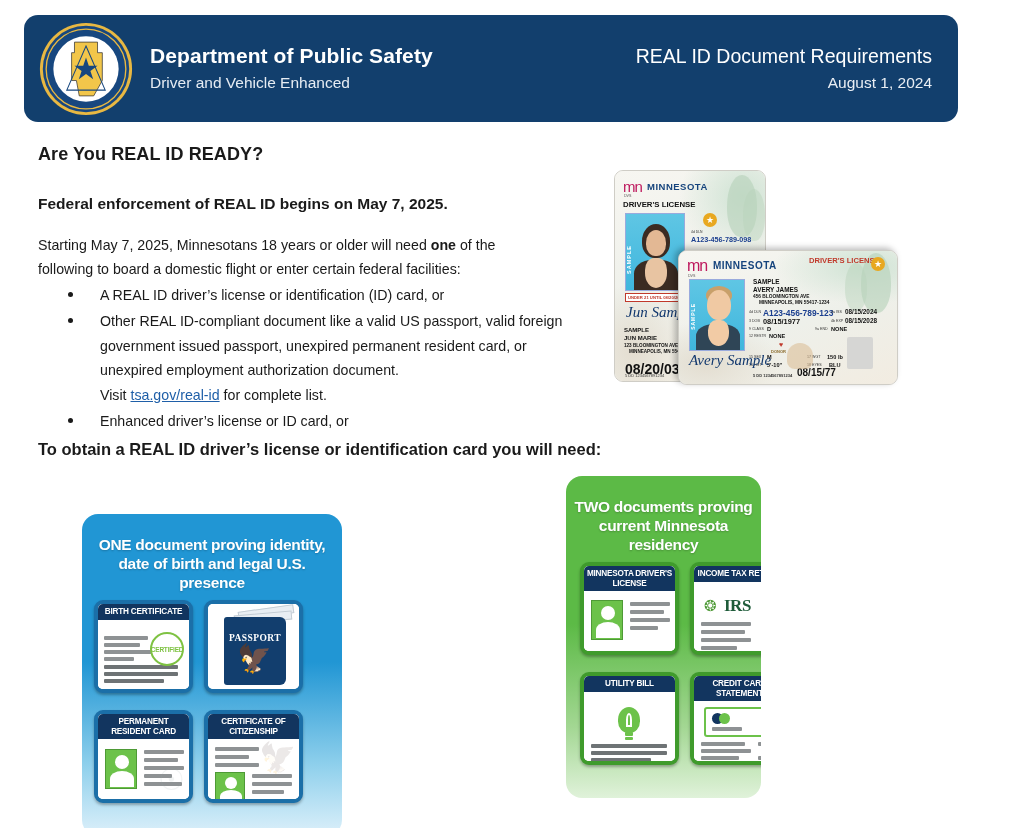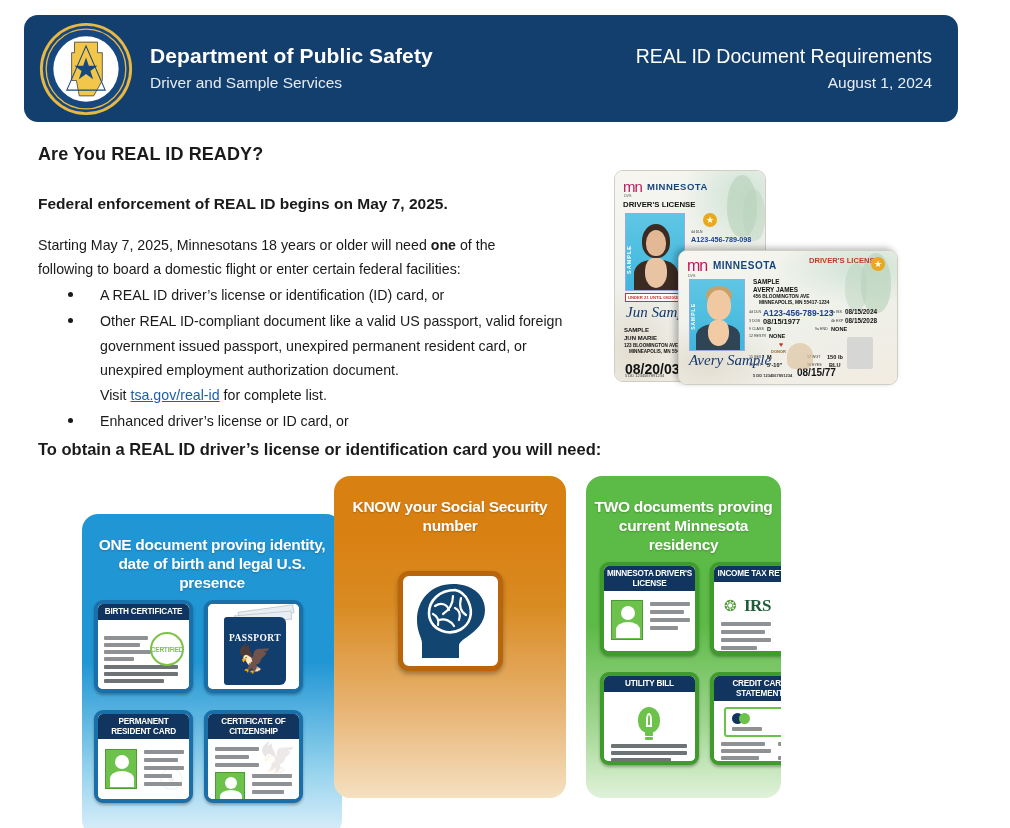--- a/index.html
+++ b/index.html
@@ -139,21 +139,21 @@
   .panel {
     position: absolute;
     top: 476px; height: 322px;
     border-radius: 16px;
     overflow: hidden;
   }
   .panel-blue  { left: 82px;  width: 260px;
     background: linear-gradient(#2196d4 0%, #2196d4 46%, #8fd0ec 78%, #ddf0fa 100%); margin-top: 38px; }
   .panel-orange{ left: 334px; width: 232px;
     background: linear-gradient(#d98012 0%, #d98012 18%, #d98b22 40%, #e7b372 72%, #f5e0c1 100%); }
-  .panel-green { left: 586px; width: 195px;
+  .panel-green { left: 566px; width: 195px;
     background: linear-gradient(#5cba46 0%, #5cba46 46%, #a3d793 78%, #e0f2da 100%); }
 
   .panel-title {
     position: absolute; left: 0; right: 0; top: 16px;
     text-align: center; color: #ffffff;
     font-weight: bold; font-size: 15.5px; line-height: 1.22;
     letter-spacing: -.3px;
     text-shadow: 0 1px 2px rgba(0,0,0,.22);
     padding: 0 8px;
     font-stretch: condensed;
@@ -246,21 +246,21 @@
           <textPath href="#arcBot" startOffset="50%" text-anchor="middle">STATE OF MINNESOTA</textPath>
         </text>
         <path d="M38 22 L62 22 L62 33 L67 33 L67 62 L58 78 L43 78 L40 62 L35 62 L35 33 L38 33 Z" fill="#f2c64a" stroke="#3a3a3a" stroke-width="0.8"></path>
         <path d="M50 26 L70 72 L30 72 Z" fill="none" stroke="#17477f" stroke-width="1.1"></path>
         <path d="M50 38 l2.9 8.6 9.1 0 -7.4 5.4 2.9 8.6 -7.5 -5.3 -7.5 5.3 2.9 -8.6 -7.4 -5.4 9.1 0 Z" fill="#17477f"></path>
       </svg>
     </div>
 
     <div class="header-titles">
       <div class="dept-name">Department of Public Safety</div>
-      <div class="dvs-name">Driver and Sample Services</div>
+      <div class="dvs-name">Driver and Vehicle Enhanced</div>
     </div>
 
     <div class="header-right">
       <div class="doc-title">REAL ID Document Requirements</div>
       <div class="doc-date">August 1, 2024</div>
     </div>
   </div>
 
   <div class="h1">Are You REAL ID READY?</div>
   <div class="h2">Federal enforcement of REAL ID begins on May 7, 2025.</div>
@@ -449,38 +449,20 @@
           </div>
           <div class="gline" style="left:44px;top:34px;width:40px;"></div>
           <div class="gline" style="left:44px;top:42px;width:40px;"></div>
           <div class="gline" style="left:44px;top:50px;width:32px;"></div>
           <div class="wm" style="right:2px;top:0px;font-size:30px;color:#8c9098;">🦅</div>
         </div>
       </div>
     </div>
   </div>
 
-  <div class="panel panel-orange">
-    <div class="panel-title two-line">KNOW your Social Security number</div>
-
-    <div class="brain-tile">
-      <svg width="84" height="82" viewBox="0 0 84 82">
-        <path d="M44 4 C22 4 8 20 8 40 C8 52 13 58 13 63 L13 78 L50 78 L50 66
-                 C50 62 54 60 58 57 C68 50 76 42 76 30 C76 14 62 4 44 4 Z" fill="#12456f"></path>
-        <path d="M46 10 C30 10 20 21 20 33 C20 43 27 50 37 52 C47 54 58 48 61 38
-                 C64 28 58 12 46 10 Z" fill="#12456f" stroke="#ffffff" stroke-width="2.6"></path>
-        <path d="M26 26 C32 22 38 24 40 30" fill="none" stroke="#ffffff" stroke-width="2.2" stroke-linecap="round"></path>
-        <path d="M44 16 C44 24 40 30 34 34" fill="none" stroke="#ffffff" stroke-width="2.2" stroke-linecap="round"></path>
-        <path d="M52 18 C50 26 52 32 57 35" fill="none" stroke="#ffffff" stroke-width="2.2" stroke-linecap="round"></path>
-        <path d="M30 40 C36 38 42 41 45 46" fill="none" stroke="#ffffff" stroke-width="2.2" stroke-linecap="round"></path>
-        <path d="M46 28 C50 30 52 34 50 40" fill="none" stroke="#ffffff" stroke-width="2.2" stroke-linecap="round"></path>
-        <path d="M24 34 C28 36 30 40 29 45" fill="none" stroke="#ffffff" stroke-width="2.2" stroke-linecap="round"></path>
-      </svg>
-    </div>
-  </div>
 
   <div class="panel panel-green">
     <div class="panel-title two-line">TWO documents proving current Minnesota residency</div>
 
     <div class="tile tile-green" style="left:14px; top:86px;">
       <div class="tile-inner">
         <div class="tile-hdr">MINNESOTA DRIVER'S LICENSE</div>
         <div class="tile-body">
           <div class="photo-box" style="left:7px;top:8px;width:32px;height:40px;">
             <div class="photo-head" style="left:9px;top:5px;width:14px;height:14px;"></div>

